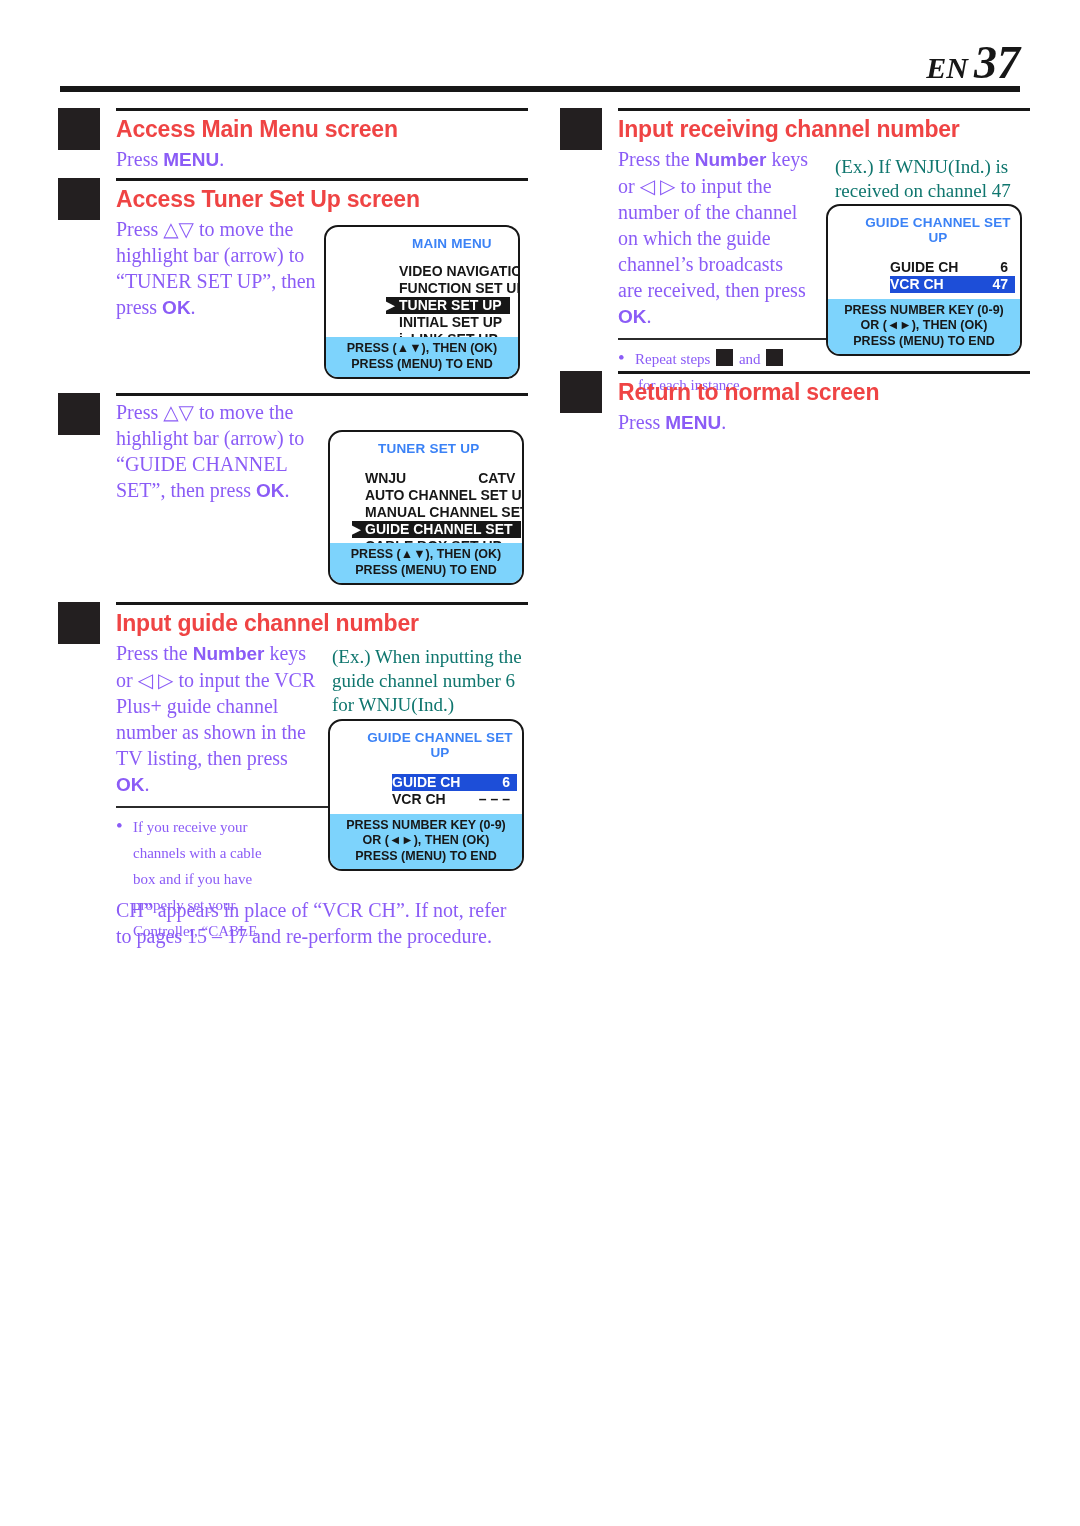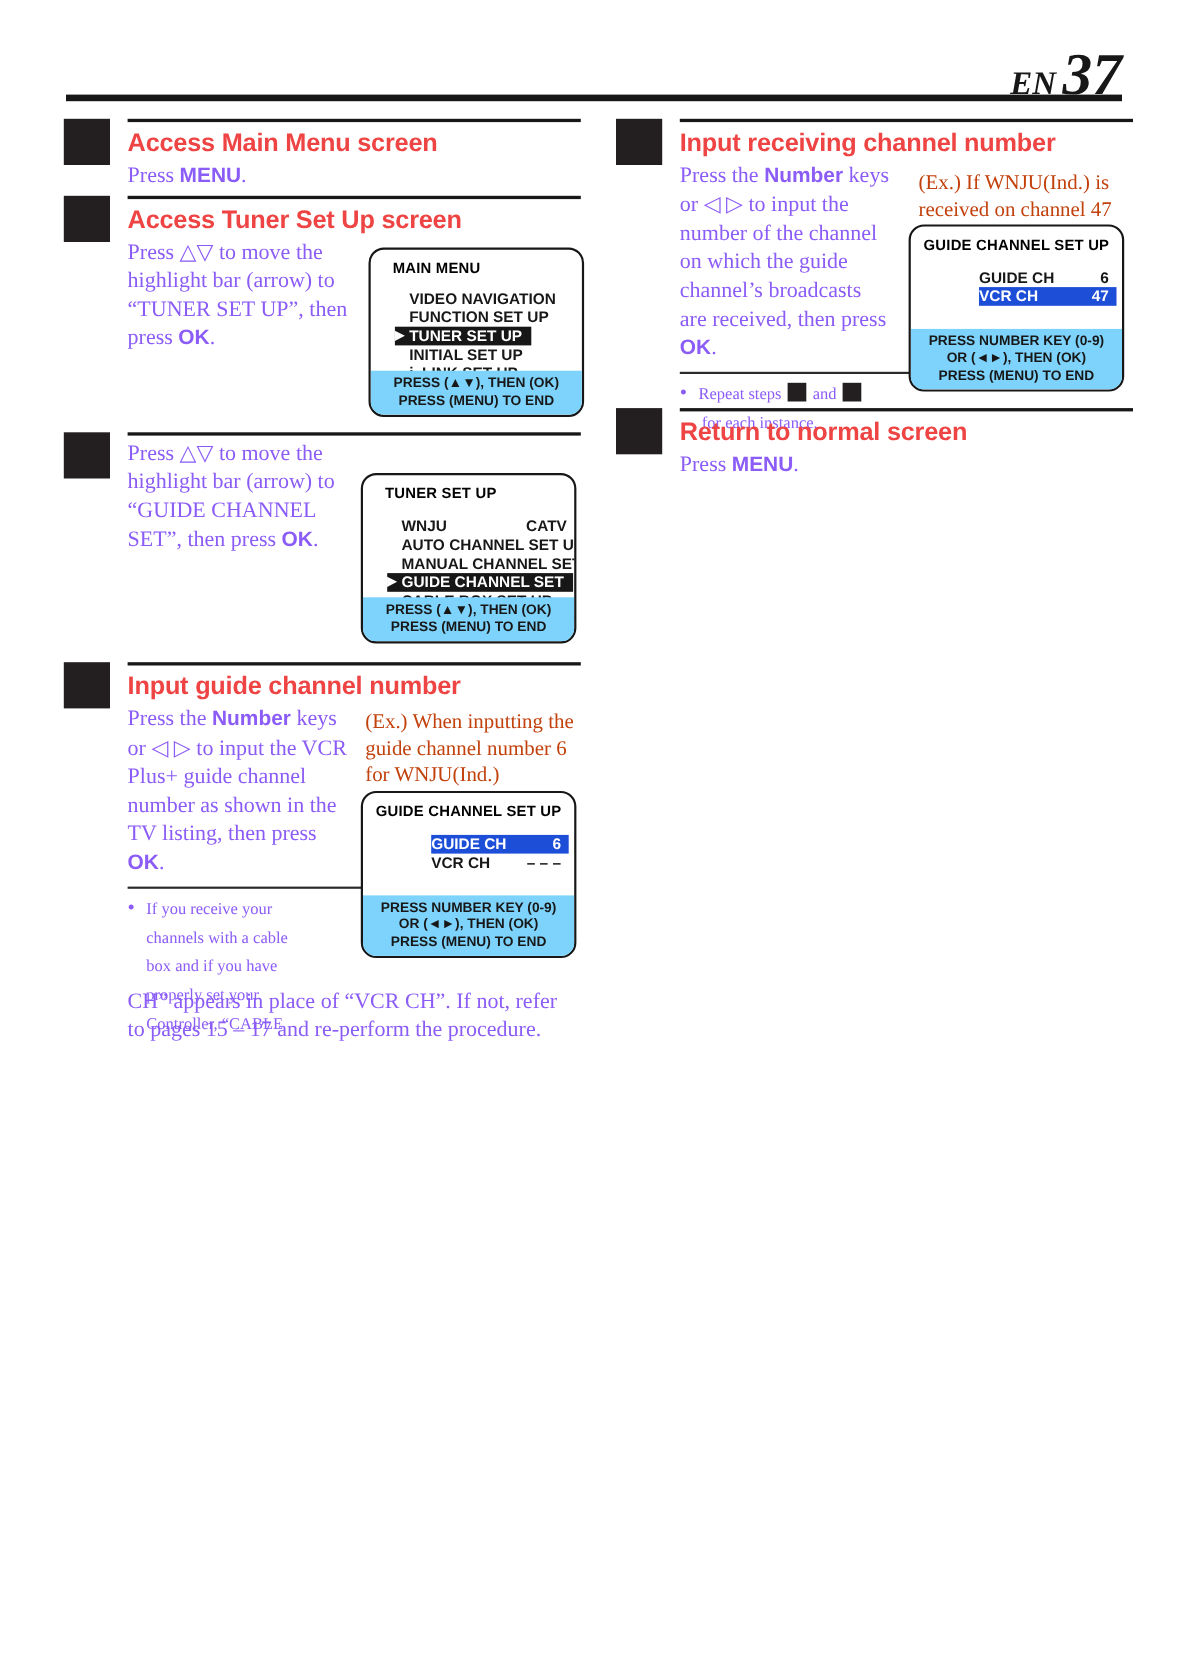--- a/index.html
+++ b/index.html
@@ -18,21 +18,21 @@
   }
   .page-header .hdr-text{
     position:absolute;right:60px;top:36px;
     font-family:"Liberation Serif", serif;
     font-style:italic;font-weight:bold;
     color:#171717;
     letter-spacing:0px;
     white-space:nowrap;
   }
   .page-header .hdr-en{font-size:30px;vertical-align:baseline;}
-  .page-header .hdr-num{font-size:54px;padding-left:6px;font-family:Liberation Serif, serif;}
+  .page-header .hdr-num{font-size:46px;padding-left:6px;font-family:Liberation Serif, serif;}
   .page-header .hdr-rule{
     position:absolute;left:60px;top:86px;width:960px;height:6px;background:#171717;
   }
 
   
   .step{position:absolute;}
   .step-marker{
     position:absolute;left:0;top:0;
     width:42px;height:42px;background:#231f20;
   }
@@ -67,37 +67,37 @@
   .bullet-para:before{
     content:"\2022";position:absolute;left:0;top:-1px;font-size:19px;
   }
   .inline-sq{
     display:inline-block;width:17px;height:17px;background:#231f20;
     vertical-align:-2px;margin:0 2px;
   }
 
   .ex-caption{
     font-family:"Liberation Serif", serif;
-    font-size:19px;line-height:24px;color:#c2410c;
+    font-size:19px;line-height:24px;color:#0f766e;
   }
 
   
   .tvbox{
     box-sizing:border-box;
     border:2.5px solid #171717;
     border-radius:14px;
     background:#ffffff;
     overflow:hidden;
     position:relative;
   }
   .tvbox-inner{padding:9px 0 0 0;}
   .tv-title{
     font-family:"Liberation Sans", sans-serif;
     font-weight:bold;font-size:13.5px;letter-spacing:0.2px;
-    color:#000000;padding-left:20px;
+    color:#3b82f6;padding-left:20px;margin-left:28px;
   }
   .tv-title.center{padding-left:0;text-align:center;}
   .tv-list{
     font-family:"Liberation Sans", sans-serif;
     font-weight:bold;font-size:14px;line-height:17px;
     color:#171717;padding-left:22px;
   }
   .tv-li{position:relative;padding-left:13px;white-space:nowrap;}
   .tv-li .arrow{position:absolute;left:0;top:0;font-size:11px;}
   .tv-li.sel{
@@ -151,21 +151,21 @@
     <div class="step-title">Access Tuner Set Up screen</div>
     <div class="step-text narrow">
       <div>Press △▽ to move the</div>
       <div>highlight bar (arrow) to</div>
       <div>“TUNER SET UP”, then</div>
       <div><span>press </span><b>OK</b><span>.</span></div>
     </div>
   </div>
 </div>
 
-<div class="tvbox" style="position:absolute;left:335px;top:225px;width:196px;height:154px;">
+<div class="tvbox" style="position:absolute;left:324px;top:225px;width:196px;height:154px;padding-left:38px;">
   <div class="tvbox-inner">
     <div class="tv-title">MAIN MENU</div>
     <div class="tv-list" style="margin-top:12px;">
       <div class="tv-li"><span>VIDEO NAVIGATION</span></div>
       <div class="tv-li"><span>FUNCTION SET UP</span></div>
       <div class="tv-li sel"><span class="arrow">▶</span><span>TUNER SET UP</span></div>
       <div class="tv-li"><span>INITIAL SET UP</span></div>
       <div class="tv-li"><span>i. LINK SET UP</span></div>
     </div>
   </div>

